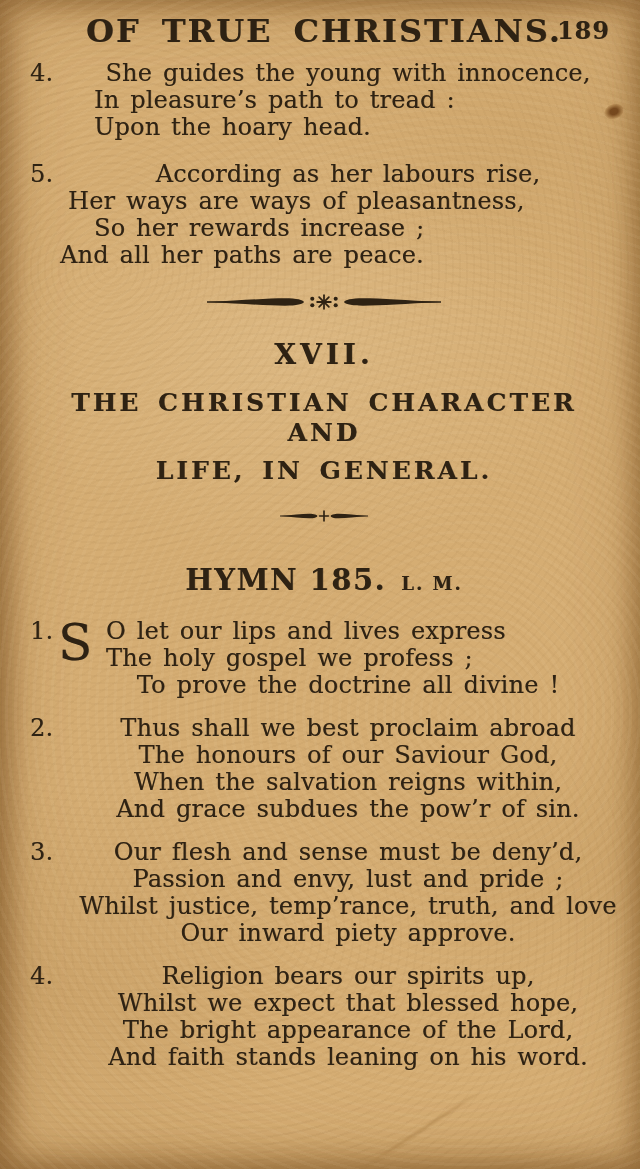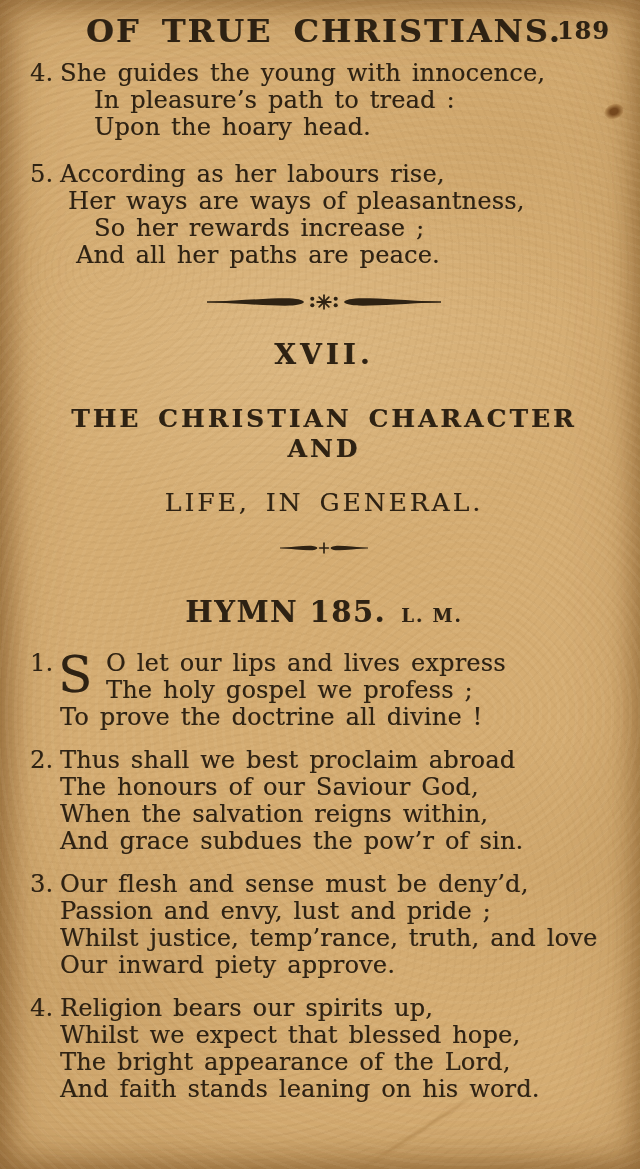--- a/index.html
+++ b/index.html
@@ -43,38 +43,38 @@
   .running-header{position:relative;padding-top:16px;height:32px;margin-bottom:12px;}
   .rh-title{
     display:block;text-align:center;font-weight:bold;font-size:32px;line-height:30px;
     letter-spacing:2px;word-spacing:8px;
   }
   .rh-page{position:absolute;right:10px;top:16px;font-weight:bold;font-size:24px;line-height:30px;letter-spacing:1px;}
   
   .verse{position:relative;padding-left:32px;margin-bottom:20px;font-size:24px;line-height:27px;word-spacing:3px;letter-spacing:.2px;}
   .verse-num{position:absolute;left:2px;top:0;}
   .vline{white-space:nowrap;}
-  .i0{margin-left:0;}
+  .i0{margin-left:16px;text-align:center;}
   .i1{margin-left:34px;}
   .i2{margin-left:8px;}
-  .i3{margin-left:16px;}
+  .i3{}
   .i4{margin-left:46px;}
   .dropcap{position:absolute;left:30px;top:0px;font-size:50px;line-height:50px;}
   .hymn-verses .verse{margin-bottom:16px;}
   
   .content, .rh-title, .rh-page{text-shadow:0.4px 0.4px 0.6px rgba(46,34,19,0.45);}
   
   .divider-wrap{text-align:center;}
   .divider-top{margin-top:22px;}
   .divider-section{margin-top:20px;}
   svg.orn{display:inline-block;vertical-align:middle;}
   
   .section-numeral{text-align:center;font-weight:bold;font-size:28px;line-height:34px;letter-spacing:4px;margin-top:26px;}
-  .section-title-1{text-align:center;font-weight:bold;font-size:25px;line-height:30px;letter-spacing:3px;word-spacing:5px;margin-top:32px;}
-  .section-title-2{text-align:center;font-weight:normal;font-size:25px;line-height:30px;letter-spacing:3px;word-spacing:5px;margin-top:24px;}
+  .section-title-1{text-align:center;font-weight:bold;font-size:25px;line-height:30px;letter-spacing:3px;word-spacing:5px;margin-top:16px;}
+  .section-title-2{text-align:center;font-weight:bold;font-size:25px;line-height:30px;letter-spacing:3px;word-spacing:5px;margin-top:8px;}
   
   .hymn-heading{text-align:center;margin-top:38px;margin-bottom:16px;line-height:34px;}
   .hymn-title{font-weight:bold;font-size:29px;letter-spacing:1.5px;}
   .hymn-meter{font-weight:bold;font-size:18px;letter-spacing:2px;margin-left:10px;}
 </style>
 </head>
 <body>
 
 <div class="page">
 

